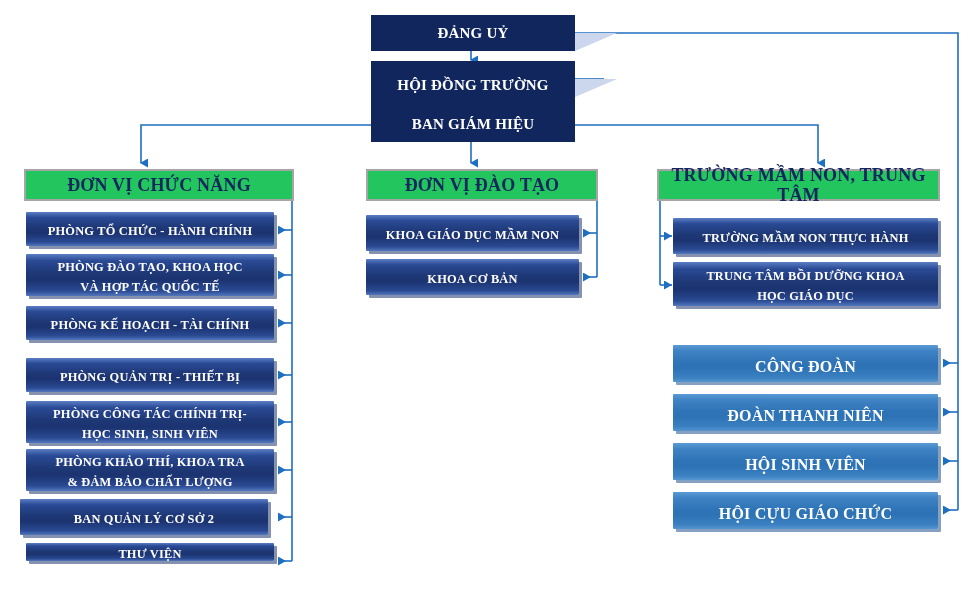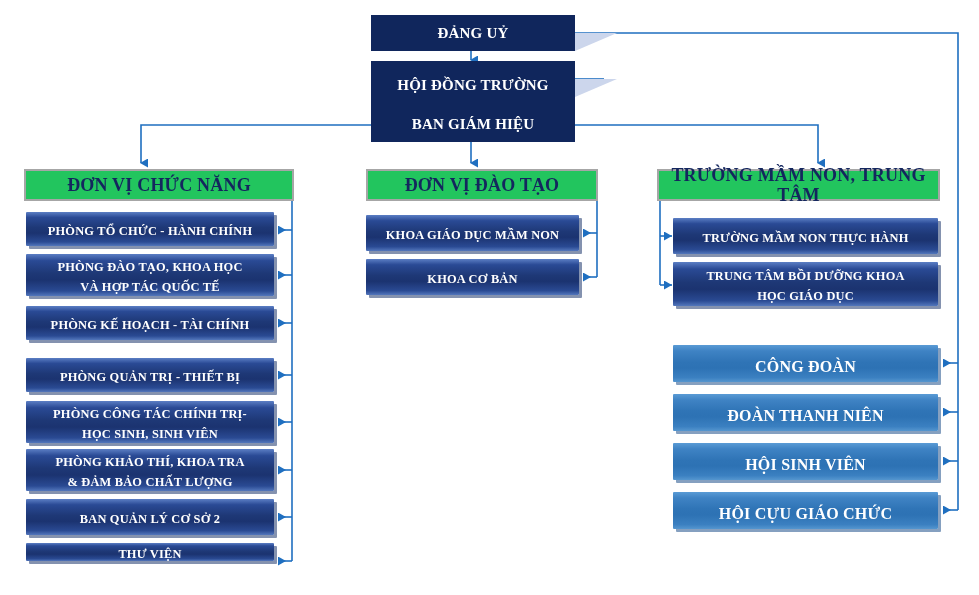--- a/index.html
+++ b/index.html
@@ -175,21 +175,21 @@
   <div class="node leaf" style="left:26px;top:401px;width:248px;height:42px;flex-direction:column;">
     <span class="lbl">PHÒNG CÔNG TÁC CHÍNH TRỊ-</span>
     <span class="lbl">HỌC SINH, SINH VIÊN</span>
   </div>
 
   <div class="node leaf" style="left:26px;top:449px;width:248px;height:42px;flex-direction:column;">
     <span class="lbl">PHÒNG KHẢO THÍ, KHOA TRA</span>
     <span class="lbl">&amp; ĐẢM BẢO CHẤT LƯỢNG</span>
   </div>
 
-  <div class="node leaf" style="left:26px;top:499px;width:248px;height:36px;">
+  <div class="node leaf" style="left:20px;top:499px;width:248px;height:36px;">
     <span class="lbl">BAN QUẢN LÝ CƠ SỞ 2</span>
   </div>
 
   <div class="node leaf" style="left:26px;top:543px;width:248px;height:18px;">
     <span class="lbl">THƯ VIỆN</span>
   </div>
 
   <div class="node leaf" style="left:366px;top:215px;width:213px;height:36px;text-align:center;">
     <span class="lbl">KHOA GIÁO DỤC MẦM NON</span>
   </div>

